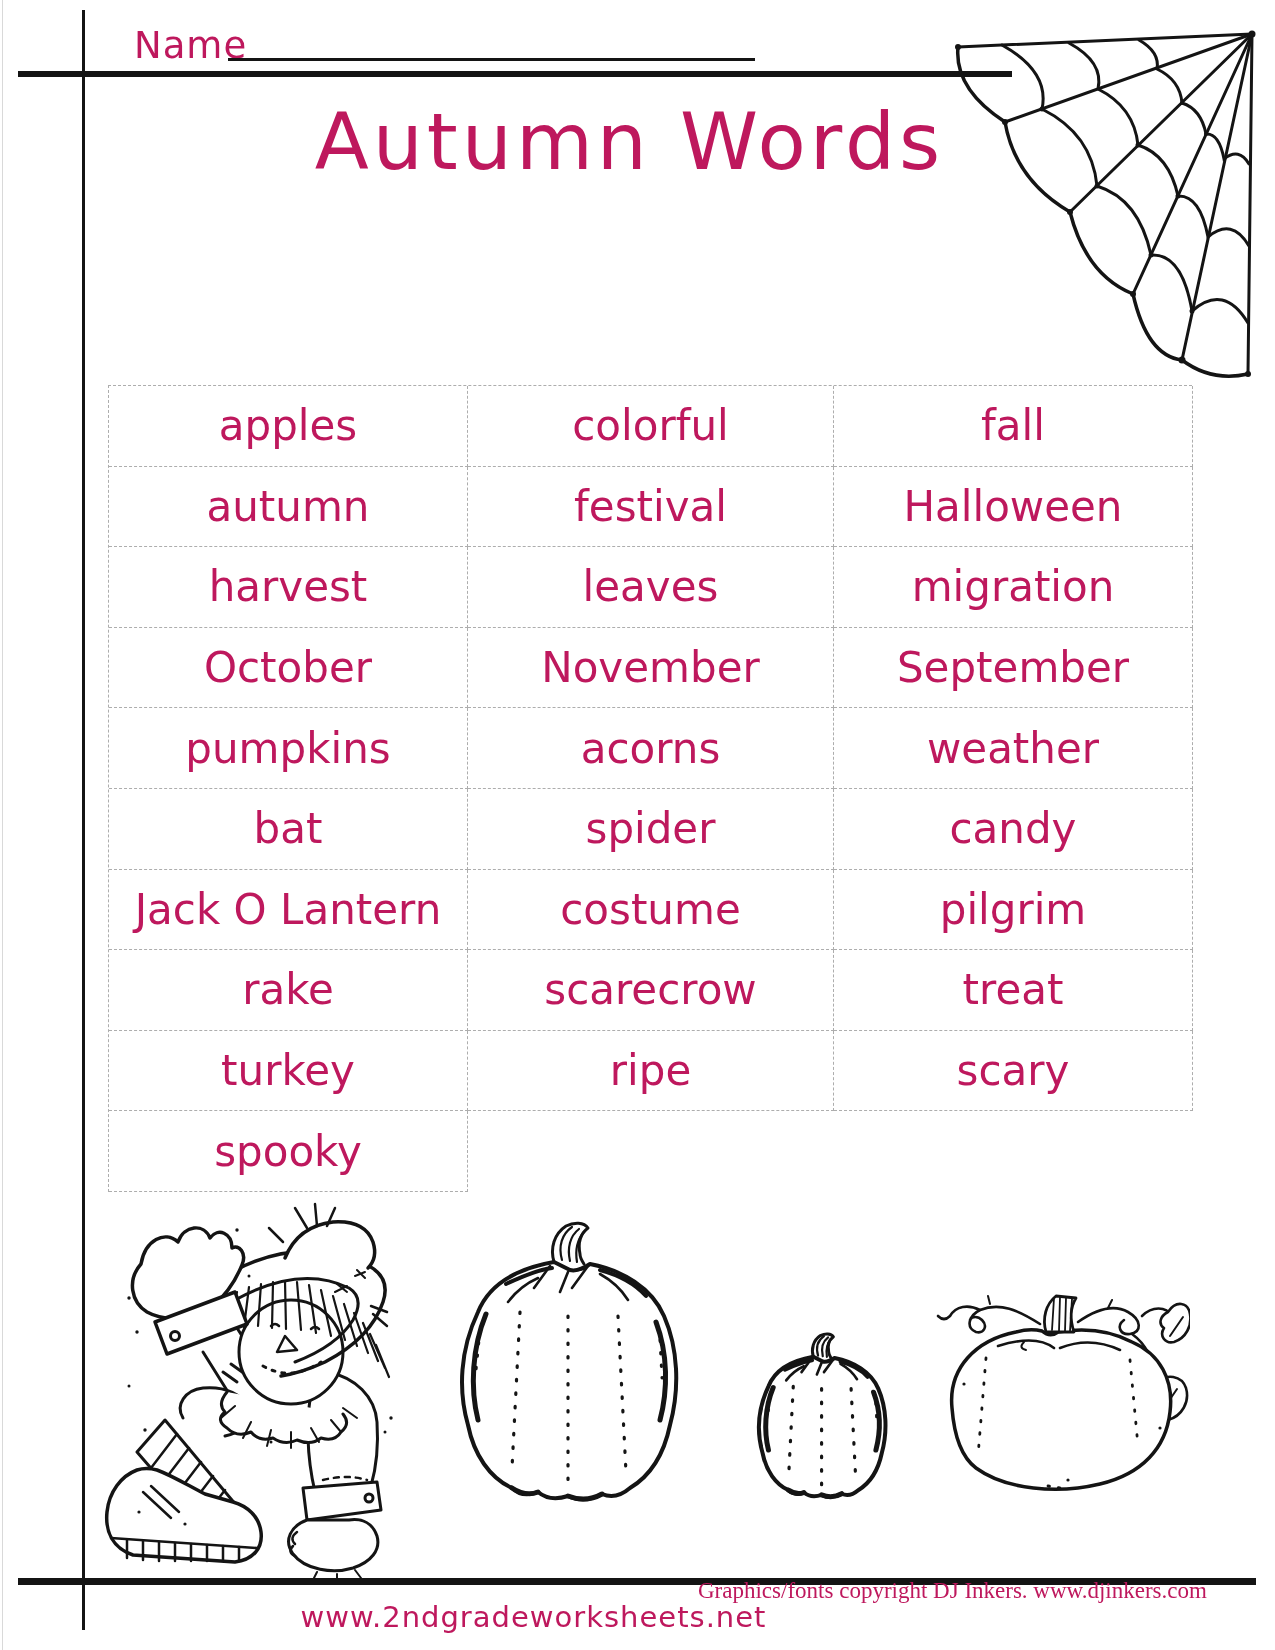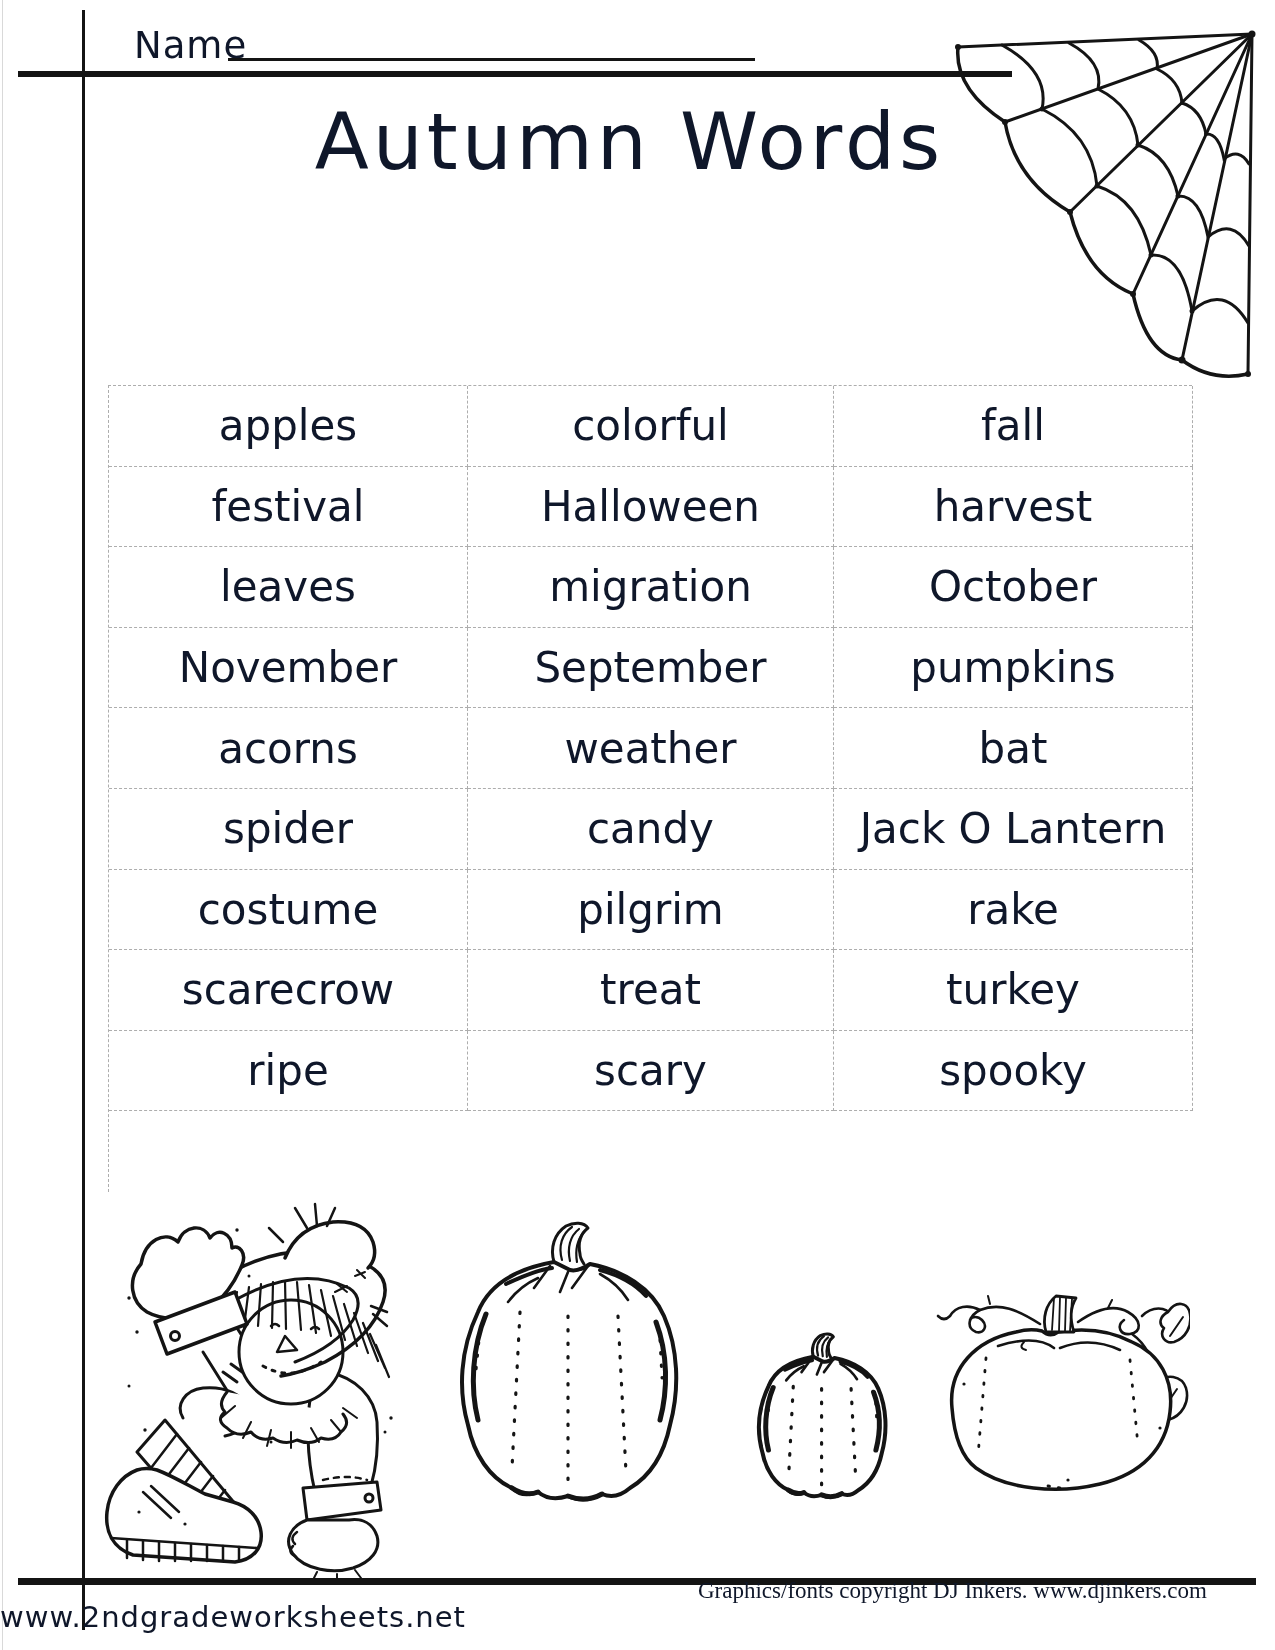--- a/index.html
+++ b/index.html
@@ -1,19 +1,19 @@
 <!DOCTYPE html>
 <html><head>
 <meta charset="utf-8">
 <style>
   * { margin:0; padding:0; box-sizing:border-box; }
   html,body { background:#ffffff; }
   .page {
     position:relative; width:1275px; height:1650px; background:#ffffff;
-    font-family:"DejaVu Sans", sans-serif; color:#0f172a; overflow:hidden;
+    font-family:"DejaVu Sans", sans-serif; color:#be185d; overflow:hidden;
   }
   .scan-edge { position:absolute; left:2px; top:0; width:1px; height:1650px; background:#d9d9d9; }
   .rule { position:absolute; background:#141414; }
   .rule-left   { left:82px;  top:10px;   width:3px;    height:1620px; }
   .rule-top    { left:18px;  top:71px;   width:994px;  height:6px; }
   .rule-bottom { left:18px;  top:1578px; width:1238px; height:7px; }
 
   .name-label { position:absolute; left:134px; top:24px; font-size:37px; letter-spacing:1px; }
   .name-line  { position:absolute; left:228px; top:58px; width:527px; height:3px; background:#141414; }
 
@@ -28,21 +28,21 @@
     border-top:1px dashed #adadad; border-left:1px dashed #adadad;
   }
   .cell {
     border-right:1px dashed #adadad; border-bottom:1px dashed #adadad;
     display:flex; align-items:center; justify-content:center;
     font-size:42px; white-space:nowrap;
   }
 
   .credit { position:absolute; left:698px; top:1532px; font-family:"Liberation Serif", serif;
             font-size:23px; white-space:nowrap;margin-top:46px; }
-  .footer-url { position:absolute; left:0; top:1600px; width:1067px; text-align:left;
+  .footer-url { position:absolute; left:0; top:1600px; width:1067px; text-align:center;
                 font-size:29px; letter-spacing:1px; }
 
   svg.art { position:absolute; }
   svg.art path, svg.art line, svg.art circle, svg.art ellipse, svg.art polyline {
     vector-effect:non-scaling-stroke;
   }
 </style>
 </head>
 <body>
 
@@ -85,20 +85,21 @@
       <circle cx="228" cy="174" r="2.5"></circle>
         <circle cx="232" cy="81" r="2"></circle>
         <circle cx="256" cy="112" r="2"></circle>
     </g>
   </svg>
 
   <div class="word-grid">
       <div class="cell">apples</div>
       <div class="cell">colorful</div>
       <div class="cell">fall</div>
+      <div class="cell">autumn</div>
       <div class="cell">festival</div>
       <div class="cell">Halloween</div>
       <div class="cell">harvest</div>
       <div class="cell">leaves</div>
       <div class="cell">migration</div>
       <div class="cell">October</div>
       <div class="cell">November</div>
       <div class="cell">September</div>
       <div class="cell">pumpkins</div>
       <div class="cell">acorns</div>

